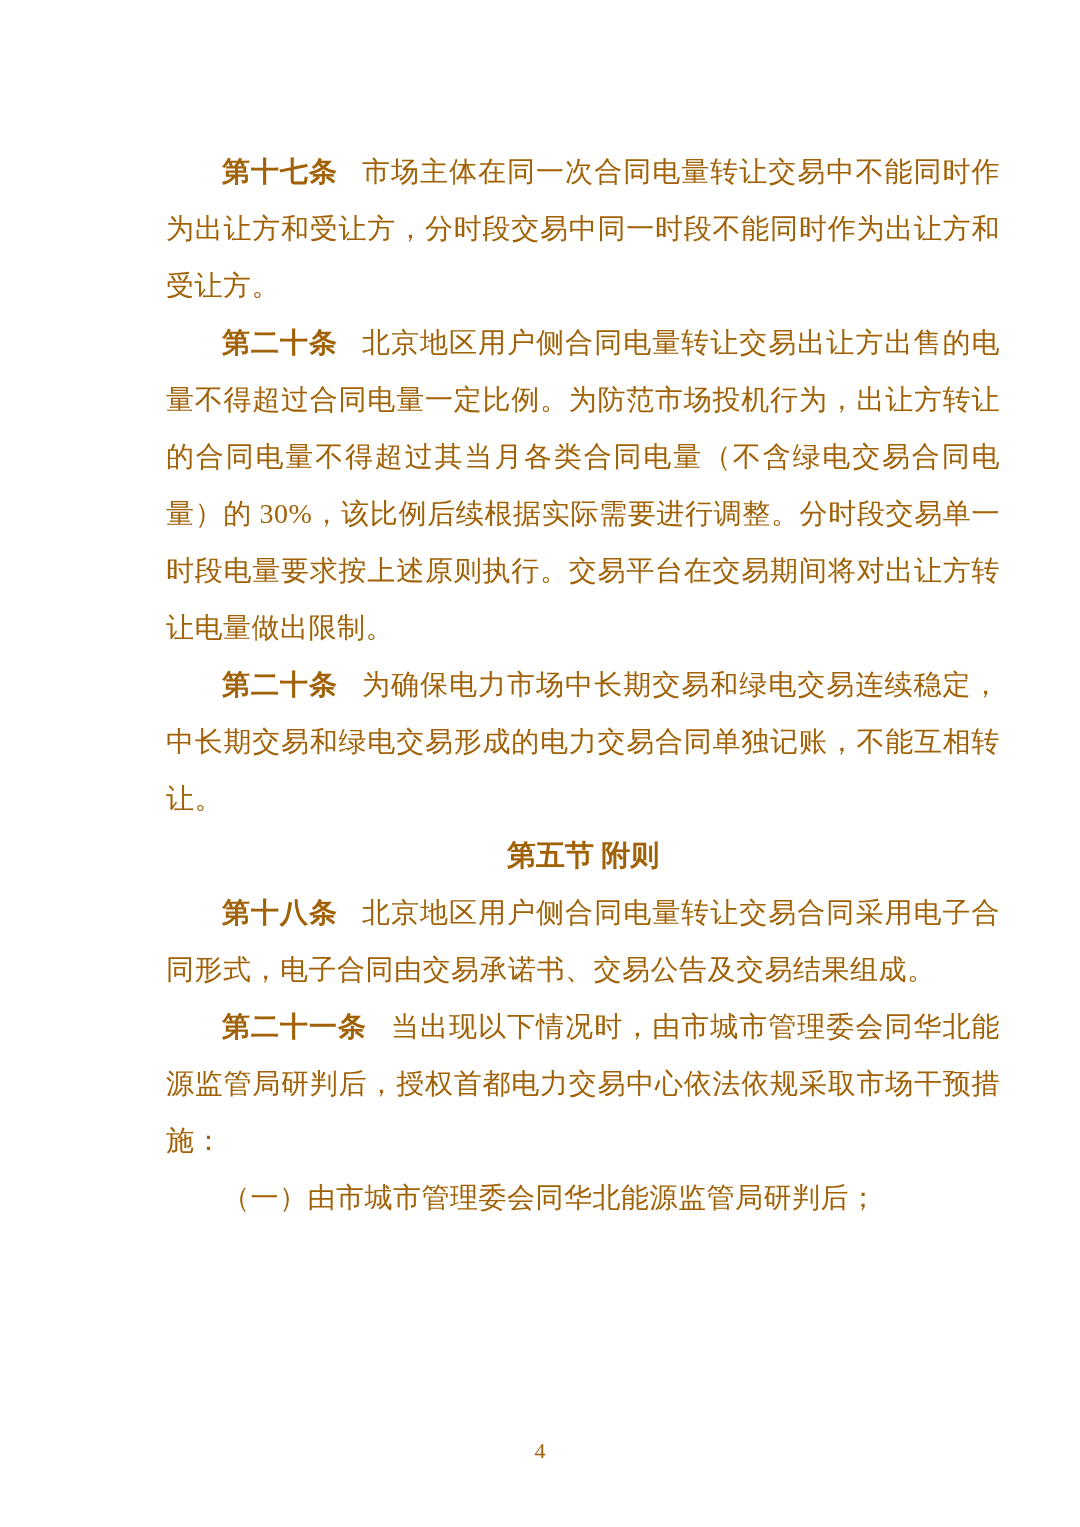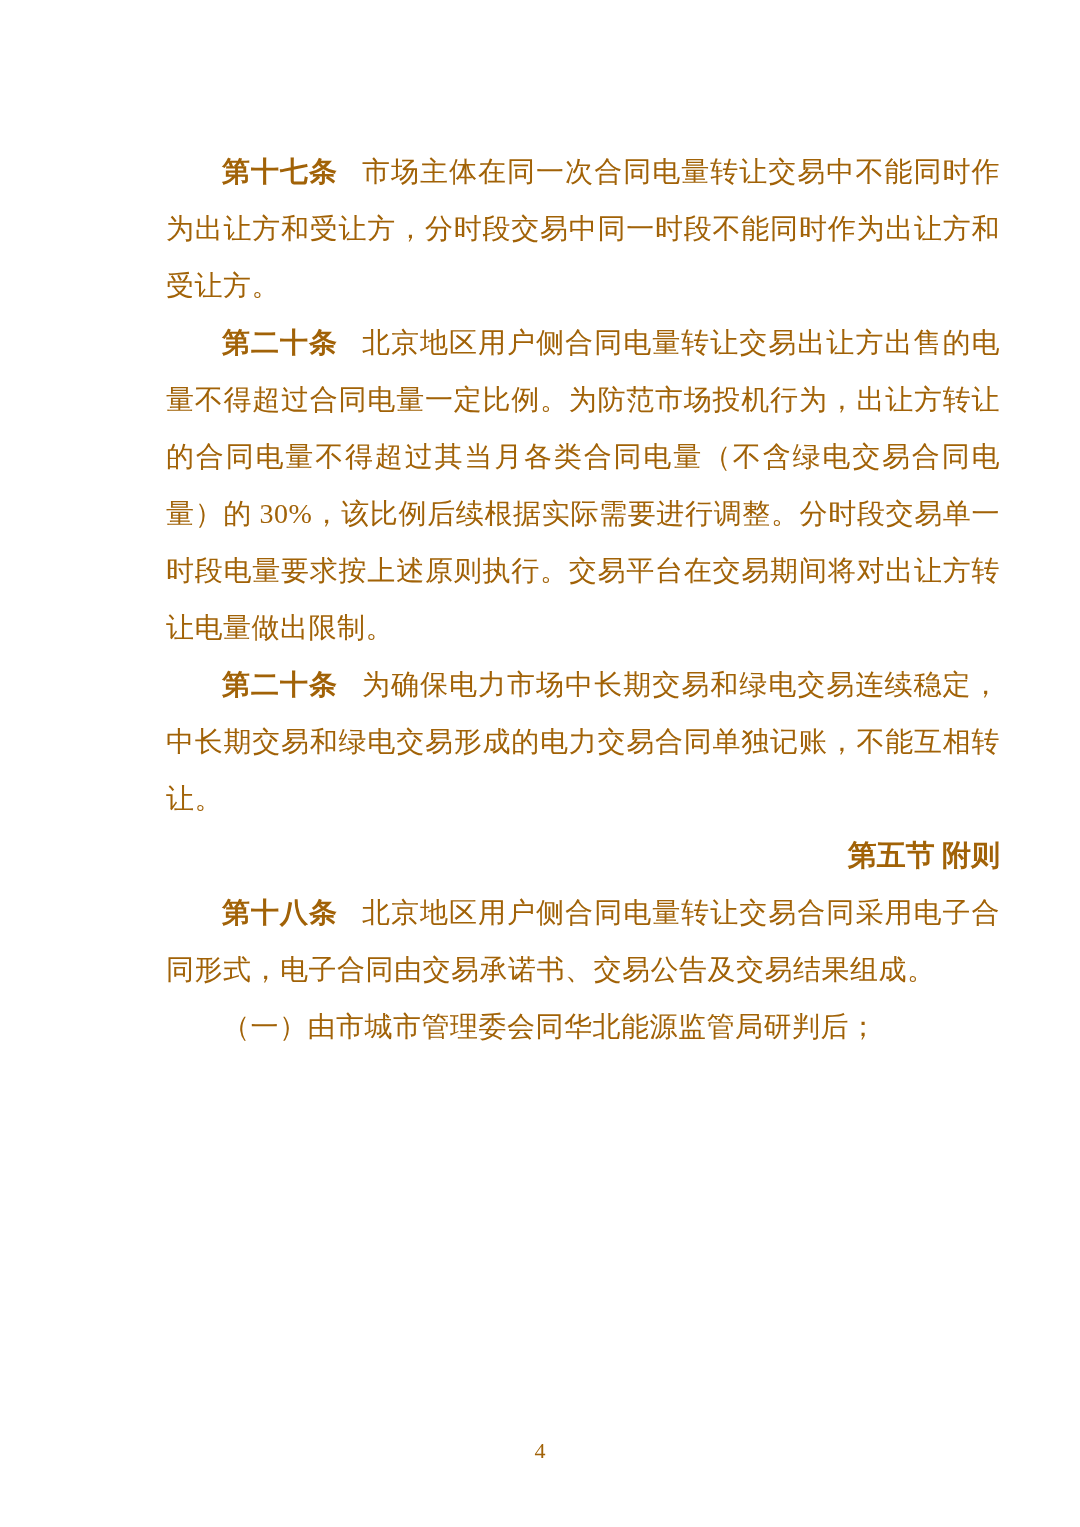--- a/index.html
+++ b/index.html
@@ -30,21 +30,21 @@
   }
   .lead {
     font-weight: bold;
     margin-right: 0.85em;
   }
   .section-heading {
     margin: 0;
     font-size: 29px;
     line-height: 57px;
     font-weight: bold;
-    text-align: right;
+    text-align: center;
     text-indent: 0;
   }
   .page-footer {
     position: absolute;
     left: 0;
     bottom: 80px;
     width: 100%;
     text-align: center;
     font-size: 22px;
     line-height: 24px;
@@ -58,19 +58,20 @@
   <p class="para"><span class="lead">第十七条</span><span>市场主体在同一次合同电量转让交易中不能同时作为出让方和受让方，分时段交易中同一时段不能同时作为出让方和受让方。</span></p>
 
   <p class="para"><span class="lead">第二十条</span><span>北京地区用户侧合同电量转让交易出让方出售的电量不得超过合同电量一定比例。为防范市场投机行为，出让方转让的合同电量不得超过其当月各类合同电量（不含绿电交易合同电量）的 30%，该比例后续根据实际需要进行调整。分时段交易单一时段电量要求按上述原则执行。交易平台在交易期间将对出让方转让电量做出限制。</span></p>
 
   <p class="para"><span class="lead">第二十条</span><span>为确保电力市场中长期交易和绿电交易连续稳定，中长期交易和绿电交易形成的电力交易合同单独记账，不能互相转让。</span></p>
 
   <p class="section-heading">第五节 附则</p>
 
   <p class="para"><span class="lead">第十八条</span><span>北京地区用户侧合同电量转让交易合同采用电子合同形式，电子合同由交易承诺书、交易公告及交易结果组成。</span></p>
 
+  <p class="para"><span class="lead">第二十一条</span><span>当出现以下情况时，由市城市管理委会同华北能源监管局研判后，授权首都电力交易中心依法依规采取市场干预措施：</span></p>
 
   <p class="para">（一）由市城市管理委会同华北能源监管局研判后；</p>
 
 
   <div class="page-footer">4</div>
 
 </div>
 
 </body></html>

